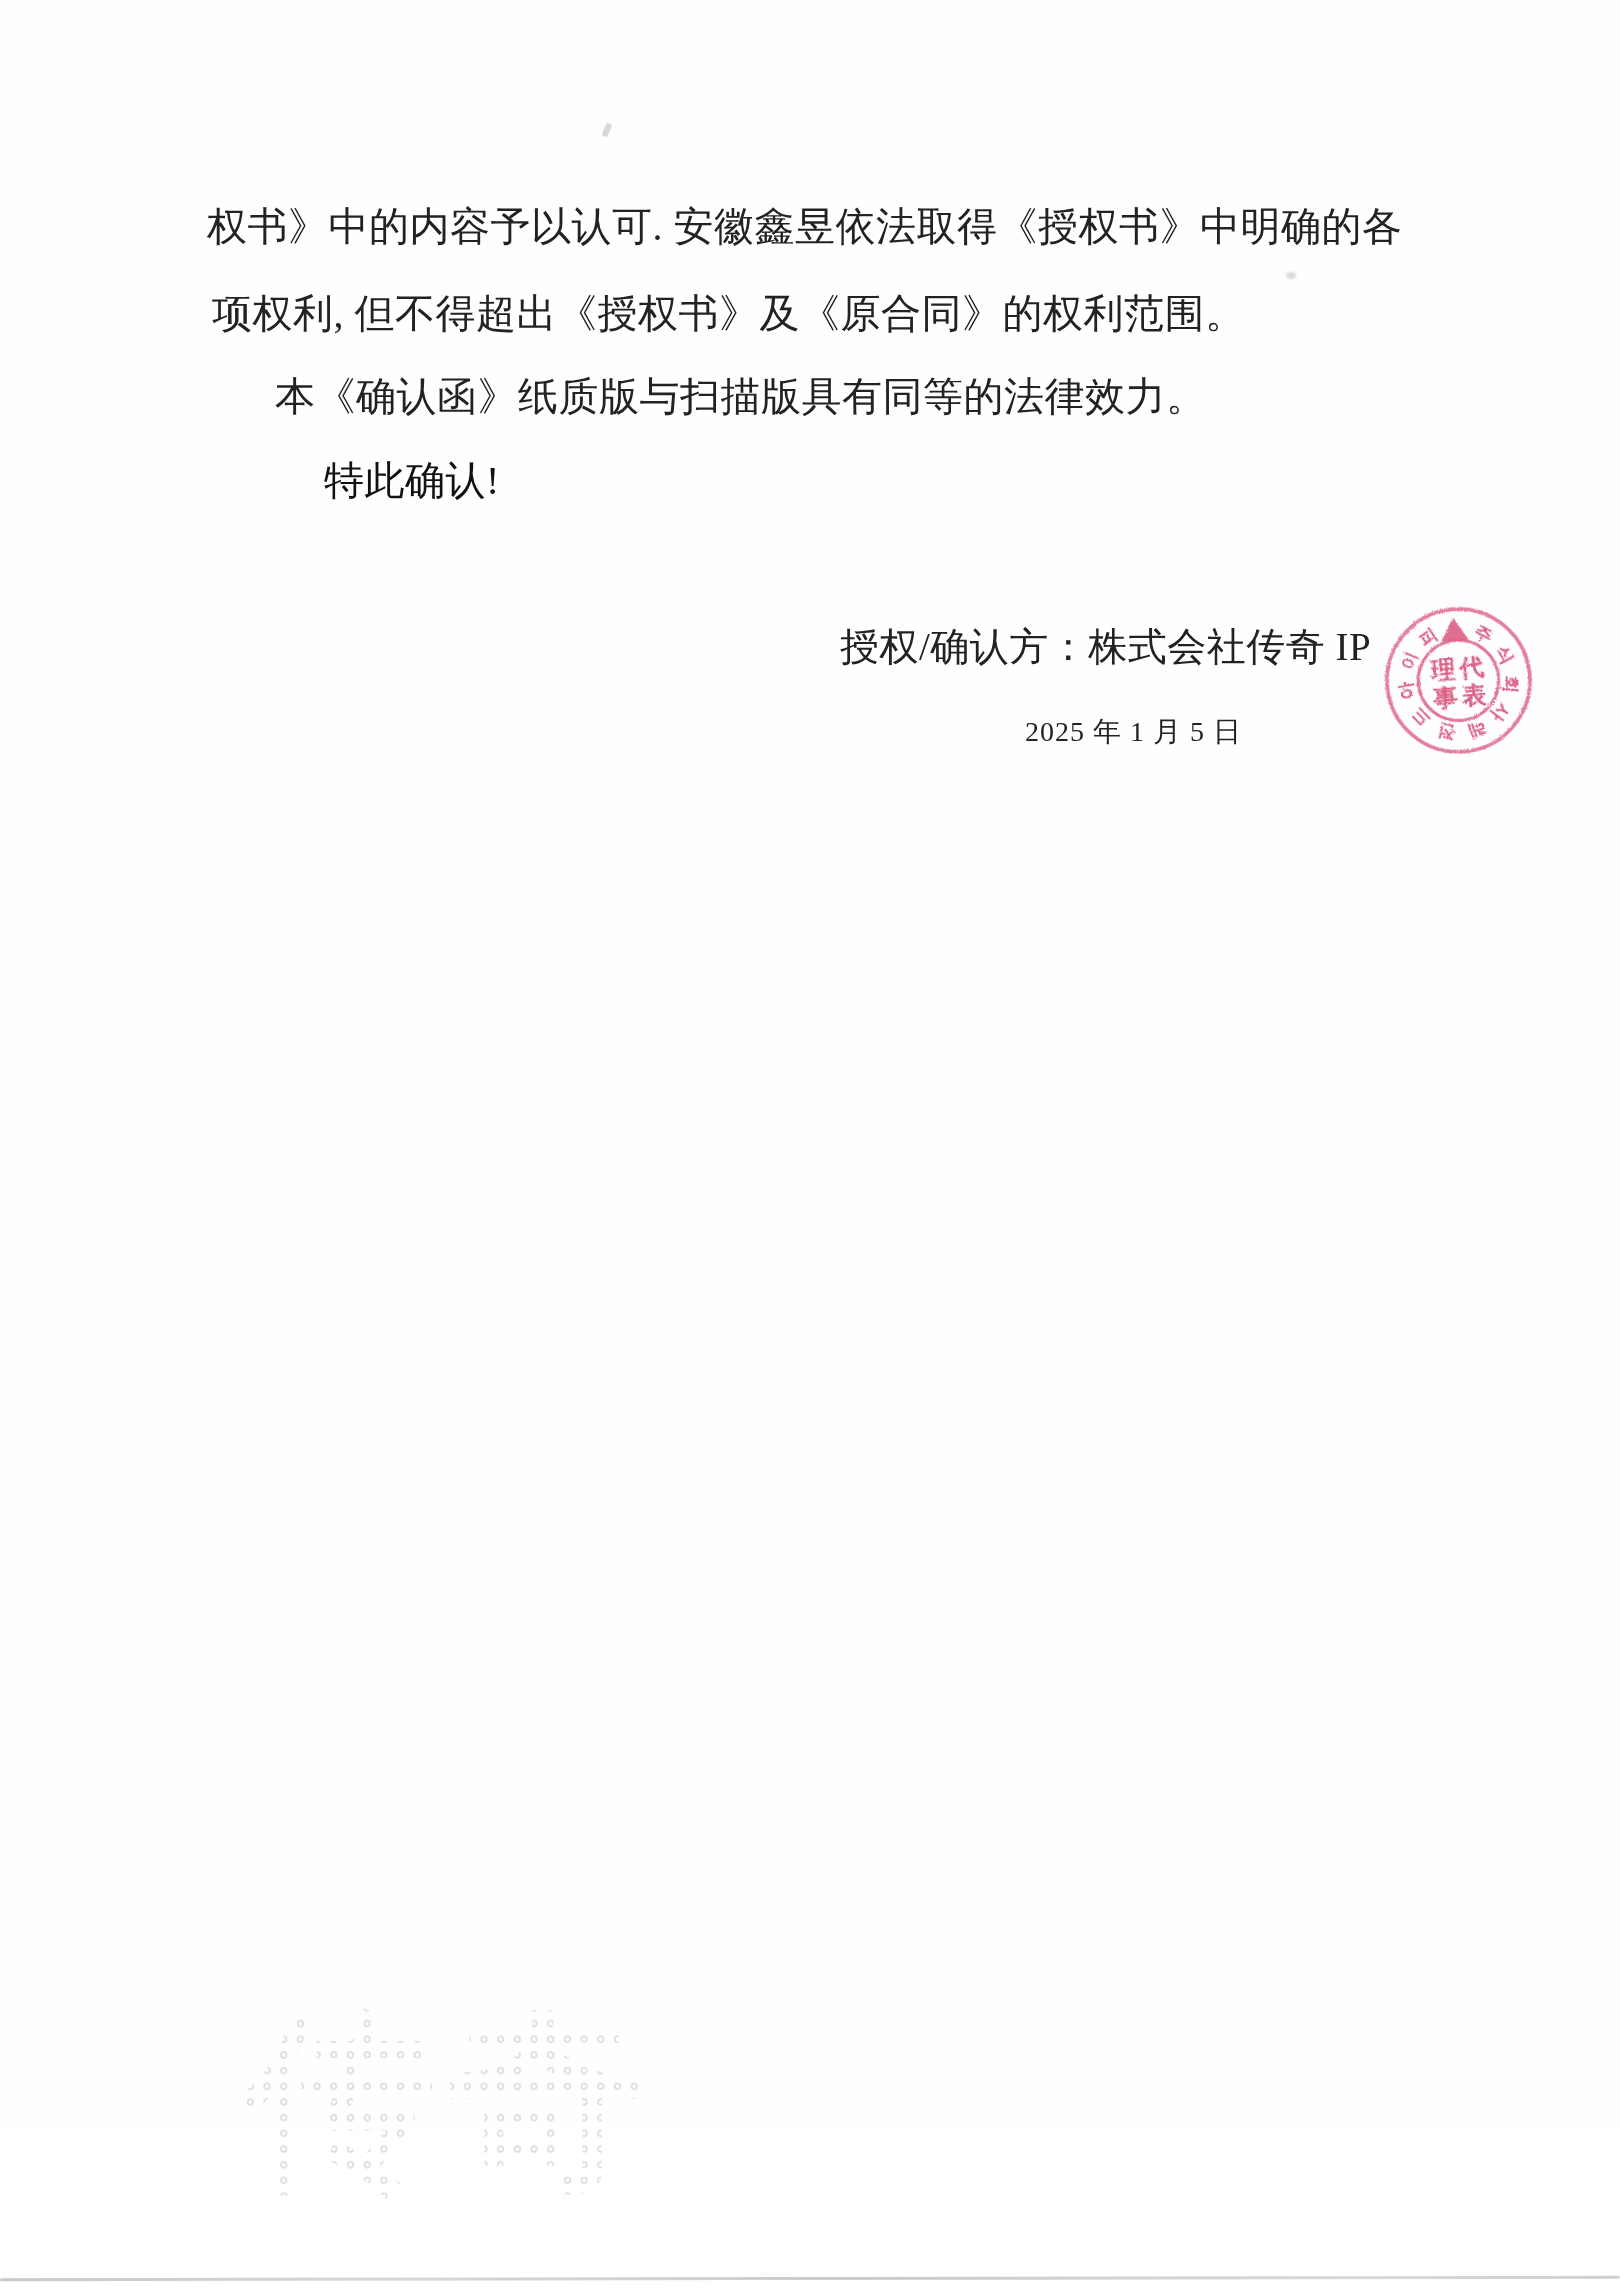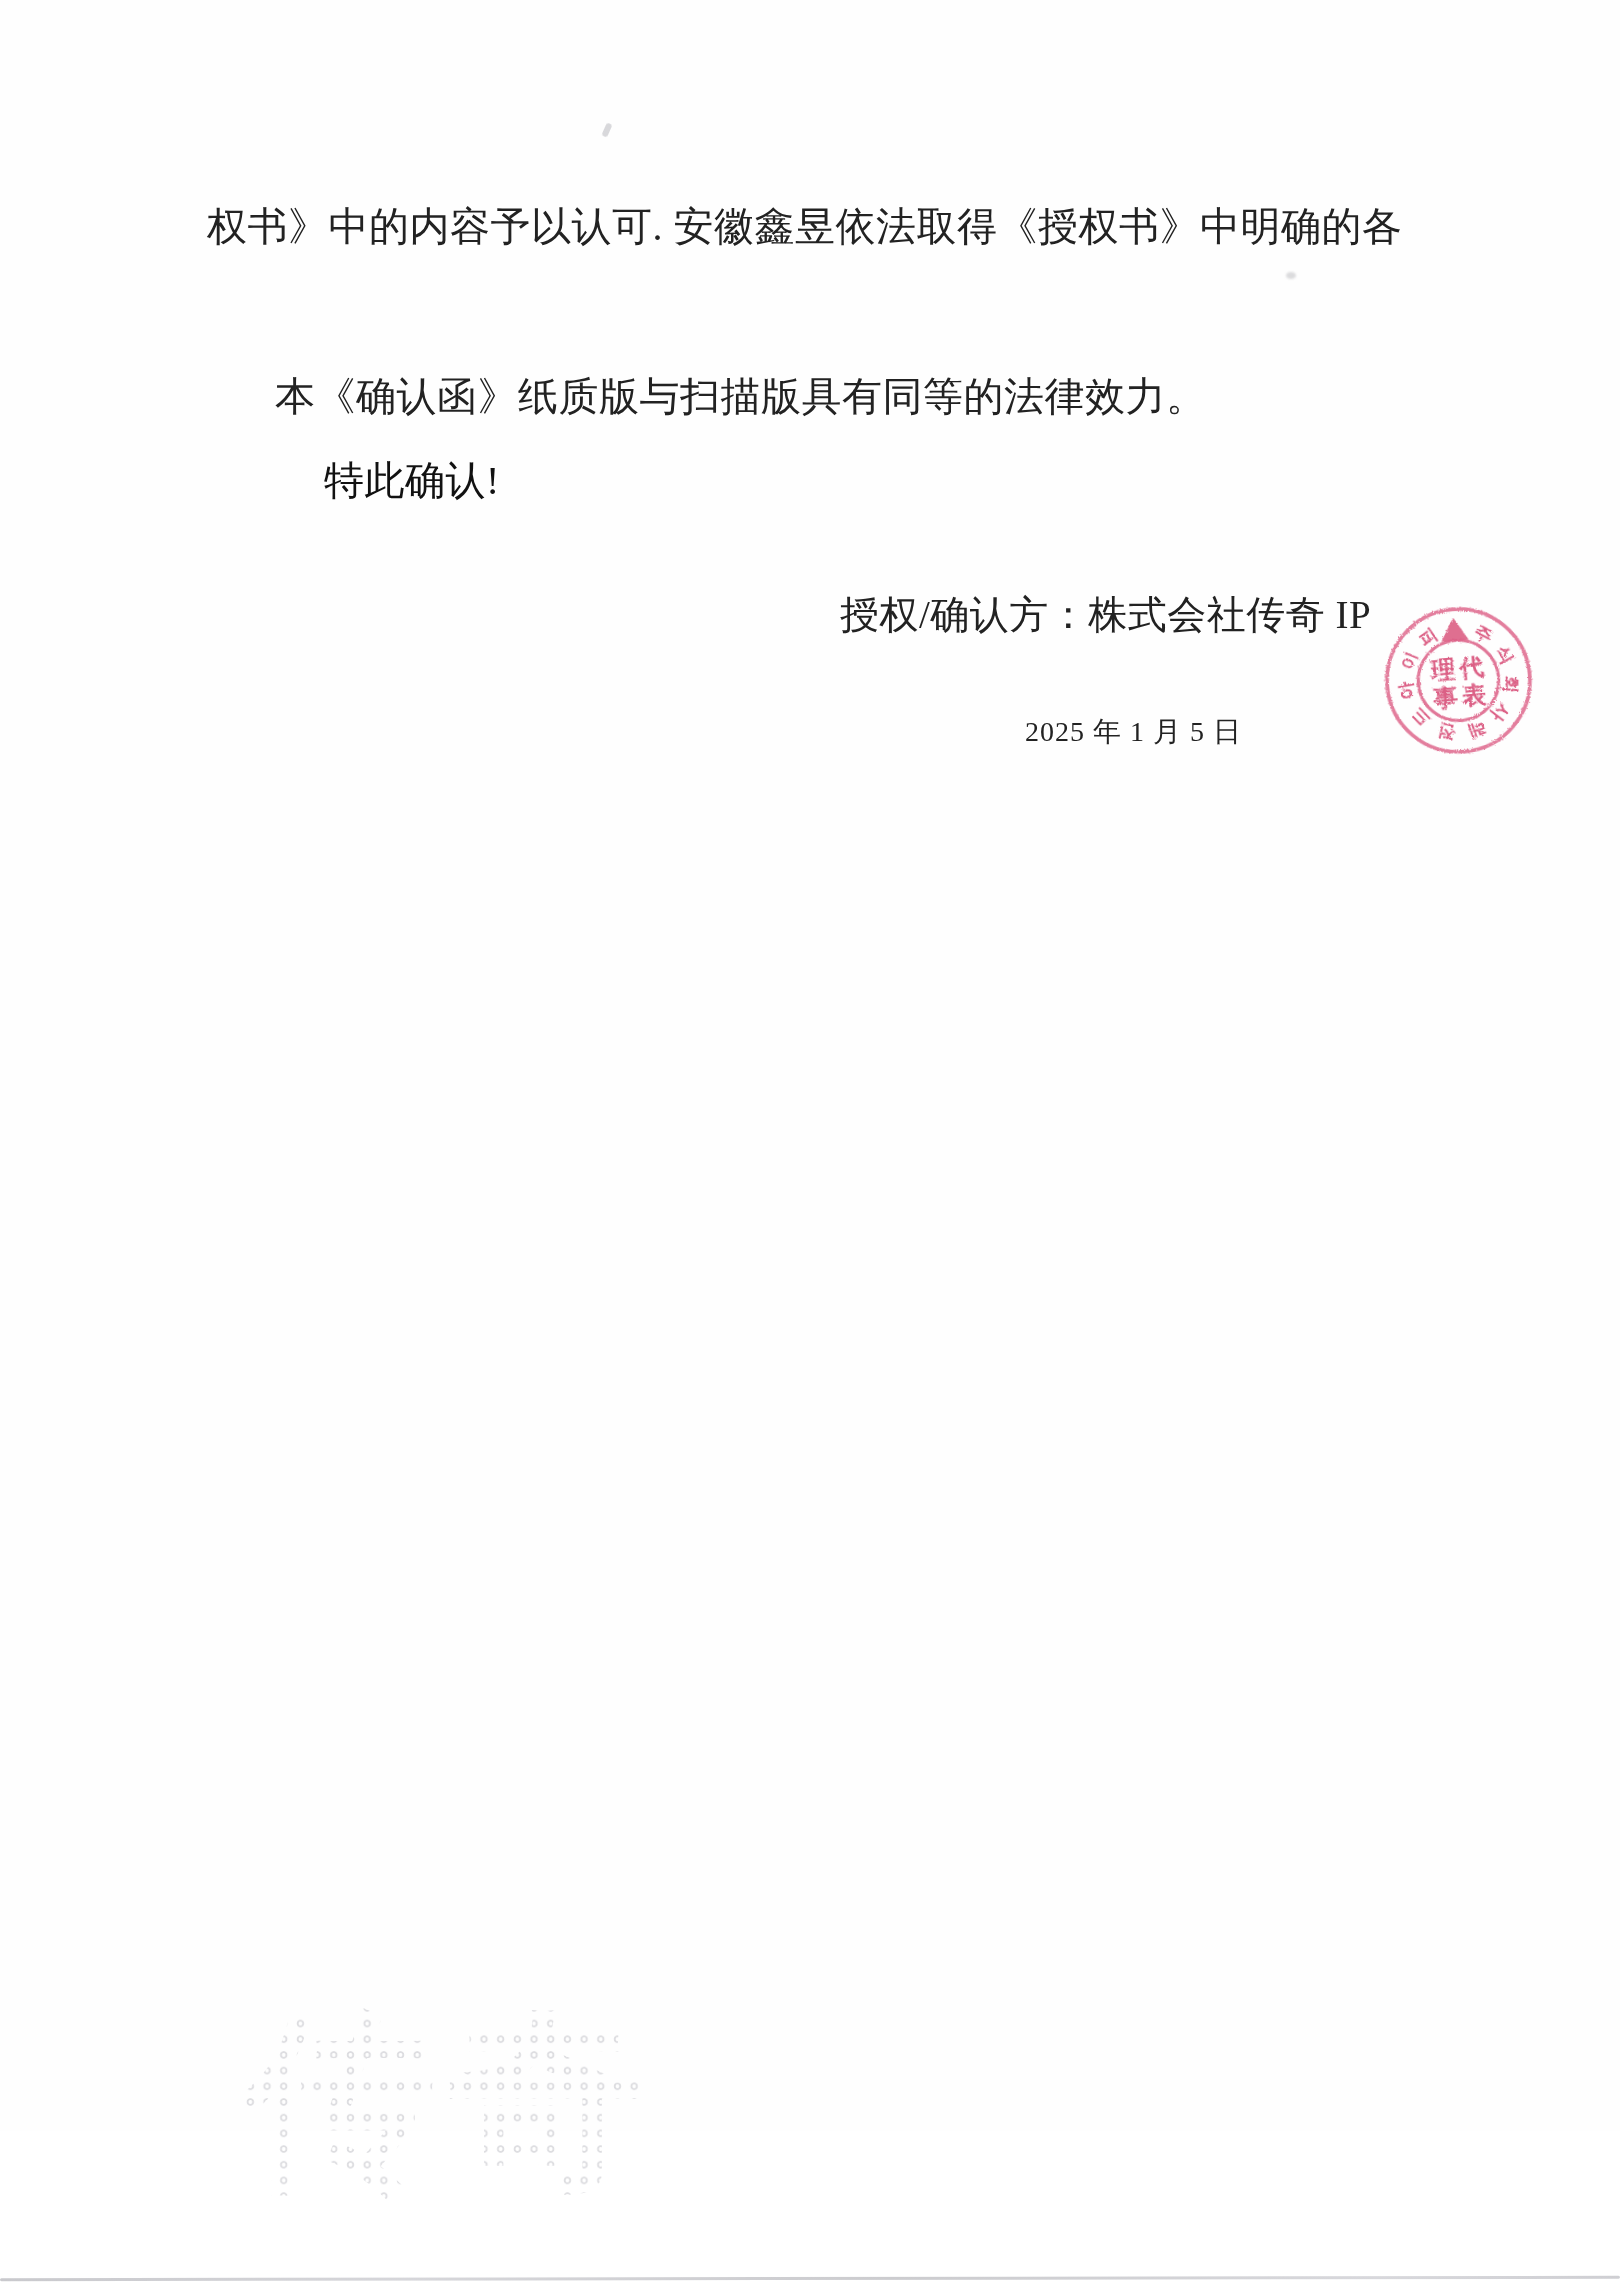--- a/index.html
+++ b/index.html
@@ -81,26 +81,27 @@
     filter: blur(0.7px);
   }
 </style>
 </head>
 <body>
 
 <div class="page">
 
   <p class="line" style="left:207px; top:204px">权书》中的内容予以认可. 安徽鑫昱依法取得《授权书》中明确的各</p>
 
+  <p class="line" style="left:212px; top:291px">项权利, 但不得超出《授权书》及《原合同》的权利范围。</p>
 
   <p class="line" style="left:275px; top:374px">本《确认函》纸质版与扫描版具有同等的法律效力。</p>
 
   <p class="line bold" style="left:324px; top:458px">特此确认!</p>
 
-  <p class="line sig" style="left:840px; top:593px">授权/确认方：株式会社传奇 IP</p>
+  <p class="line sig" style="left:840px; top:625px">授权/确认方：株式会社传奇 IP</p>
 
   <p class="line date" style="left:1025px; top:716px">2025 年 1 月 5 日</p>
 
   <svg class="stamp" viewBox="0 0 150 150">
     <defs>
       <filter id="rough" x="-10%" y="-10%" width="120%" height="120%">
         <feTurbulence type="fractalNoise" baseFrequency="0.85" numOctaves="2" result="n"></feTurbulence>
         <feDisplacementMap in="SourceGraphic" in2="n" scale="3.2"></feDisplacementMap>
       </filter>
     </defs>

